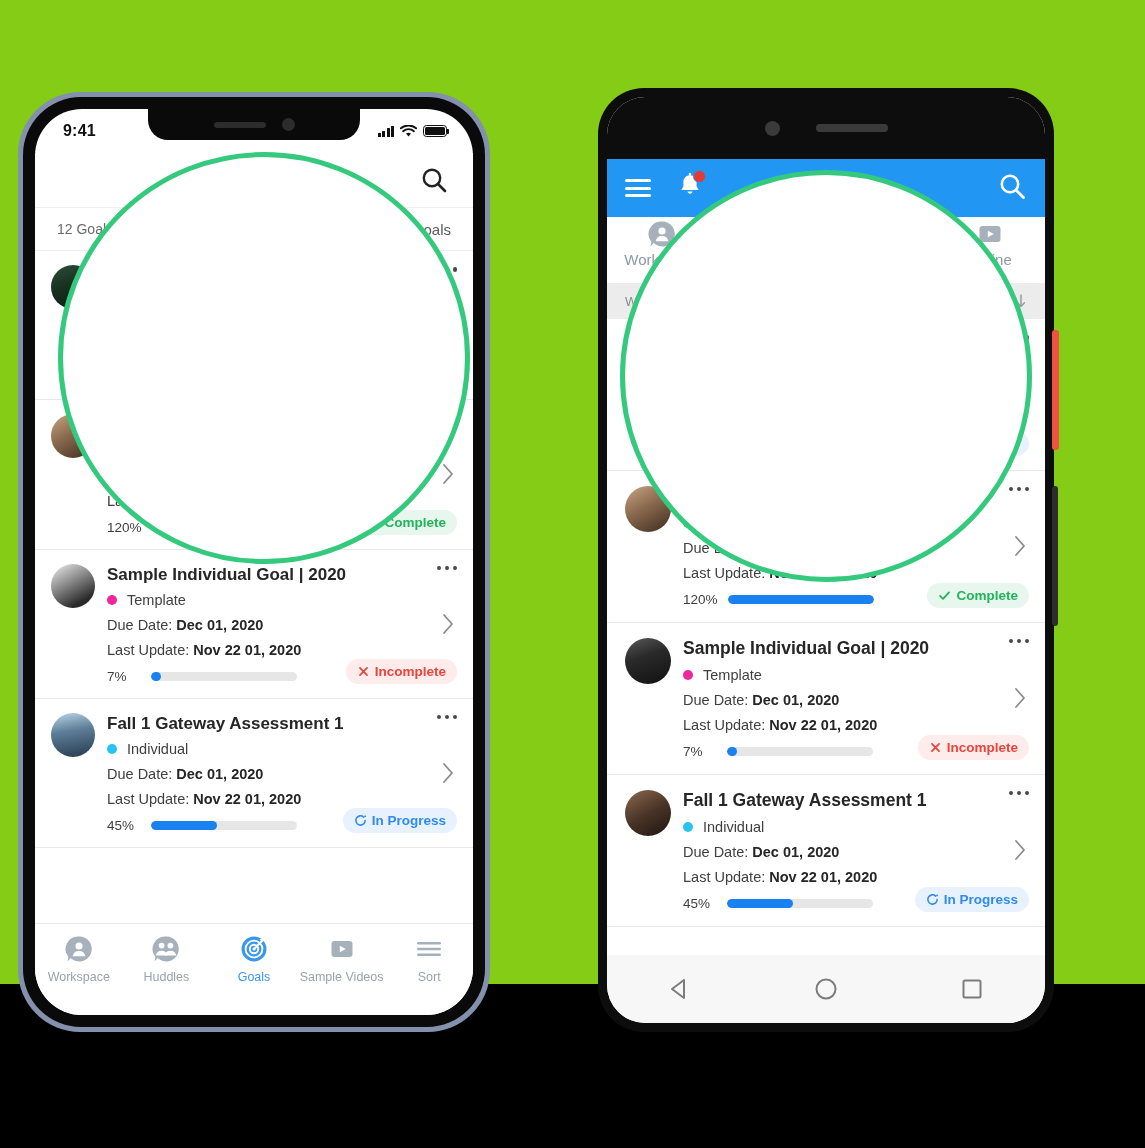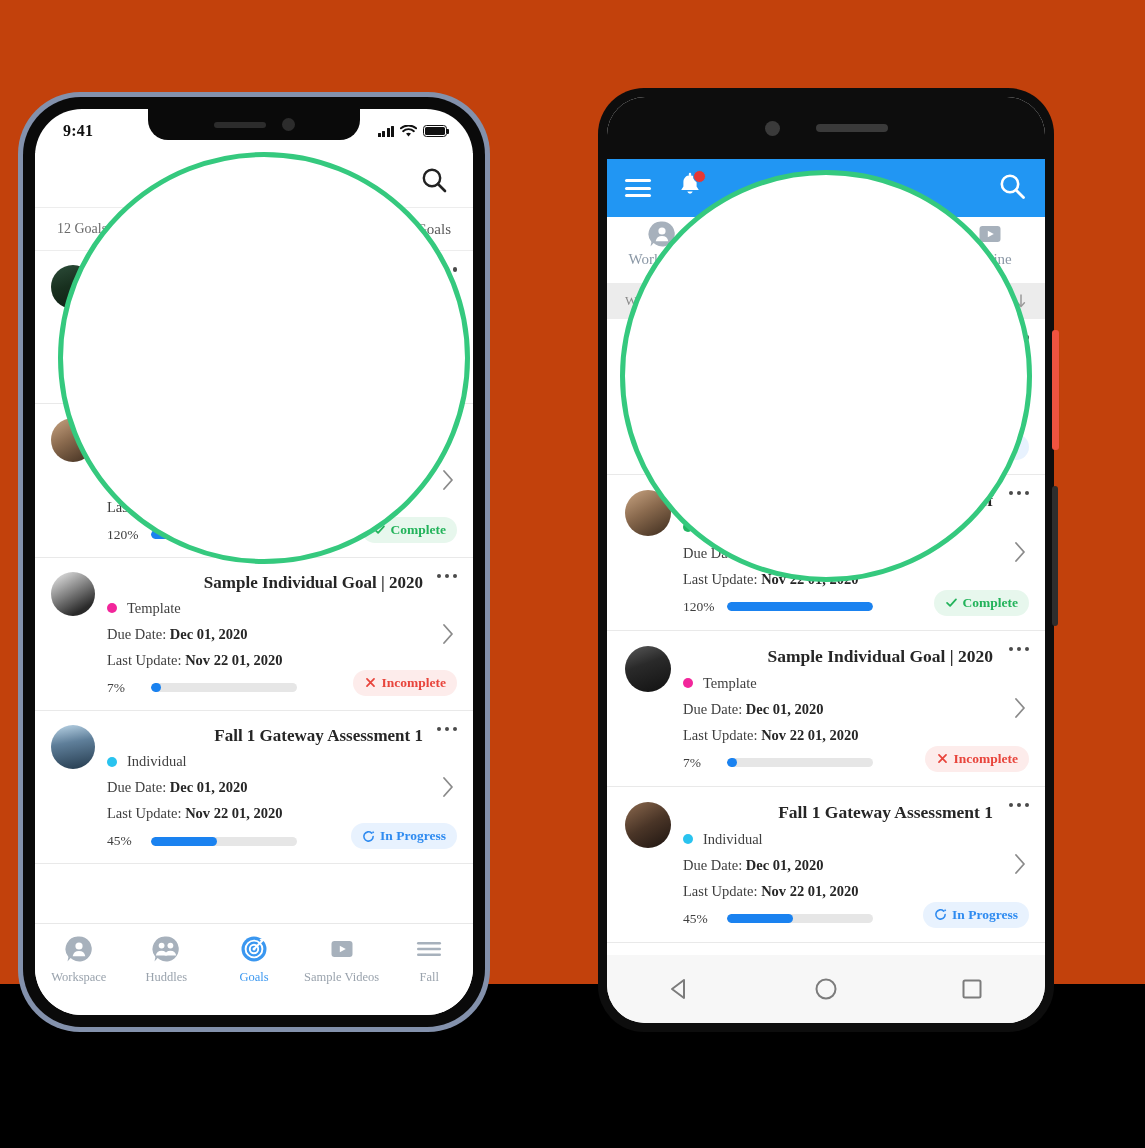--- a/index.html
+++ b/index.html
@@ -2,21 +2,21 @@
 <html><head>
 <meta charset="utf-8">
 <style>
   * { box-sizing: border-box; margin: 0; padding: 0; }
   html, body {
     width: 1145px; height: 1148px;
     background: #000;
     font-family: "Liberation Sans", sans-serif;
     overflow: hidden;
   }
-  .stage { position: relative; width: 1145px; height: 984px; background: #c2410c; font-family: Liberation Serif, serif; }
+  .stage { position: relative; width: 1145px; height: 984px; background: #84cc16; }
 
   
   .iphone {
     position: absolute; left: 18px; top: 92px;
     width: 472px; height: 940px;
     border-radius: 62px;
     background: #8391ac;
     padding: 5px;
   }
   .iphone-bezel {
@@ -153,21 +153,21 @@
   .and-list { position:absolute; top:222px; left:0; right:0; bottom:68px; background:#fff; overflow:hidden; }
   .and-navbar {
     position:absolute; left:0; right:0; bottom:0; height:68px; background:#f7f7f7;
     display:flex; align-items:center; justify-content:space-around; z-index:12;
   }
 
   
   .goal-row { position:relative; display:flex; padding:14px 16px 14px 16px; border-bottom:1px solid #e9e9e9; }
   .goal-avatar { width:44px; height:44px; border-radius:50%; flex:none; margin-right:12px; overflow:hidden; position:relative; }
   .goal-body { flex:1; min-width:0; padding-right:34px; }
-  .goal-title { font-size:17px; font-weight:700; color:#262626; line-height:1.25;text-align:right; }
+  .goal-title { font-size:17px; font-weight:700; color:#262626; line-height:1.25; }
   .goal-type { display:flex; align-items:center; gap:10px; margin-top:7px; }
   .type-dot { width:10px; height:10px; border-radius:50%; flex:none; }
   .type-label { font-size:14.5px; color:#3f3f3f; }
   .goal-meta { font-size:14.5px; color:#3f3f3f; margin-top:9px; }
   .goal-meta b { font-weight:700; color:#262626;text-align:center; }
   .goal-prog { display:flex; align-items:center; gap:10px; margin-top:11px; }
   .prog-pct { font-size:13.5px; color:#3f3f3f; min-width:34px; }
   .prog-track { flex:none; width:146px; height:9px; border-radius:5px; background:#e6e6e6; overflow:hidden; }
   .prog-fill { height:100%; border-radius:5px; background:#1a82f0; }
   .badge {
@@ -423,21 +423,21 @@
                 <path d="M12.8 11.8 L18.8 15 L12.8 18.2 Z" fill="#fff"></path>
               </svg>
               <span class="ios-tab-label">Sample Videos</span>
             </div>
             <div class="ios-tab">
               <svg width="30" height="30" viewBox="0 0 30 30">
                 <rect x="3" y="8" width="24" height="2.4" rx="1.2" fill="#a7b1bc"></rect>
                 <rect x="3" y="13.8" width="24" height="2.4" rx="1.2" fill="#a7b1bc"></rect>
                 <rect x="3" y="19.6" width="24" height="2.4" rx="1.2" fill="#a7b1bc"></rect>
               </svg>
-              <span class="ios-tab-label">Fall</span>
+              <span class="ios-tab-label">Sort</span>
             </div>
           </div>
     <div class="home-indicator"></div>
 
   </div>
   </div>
   </div>
 
   <div class="android">
   <div class="android-screen">

